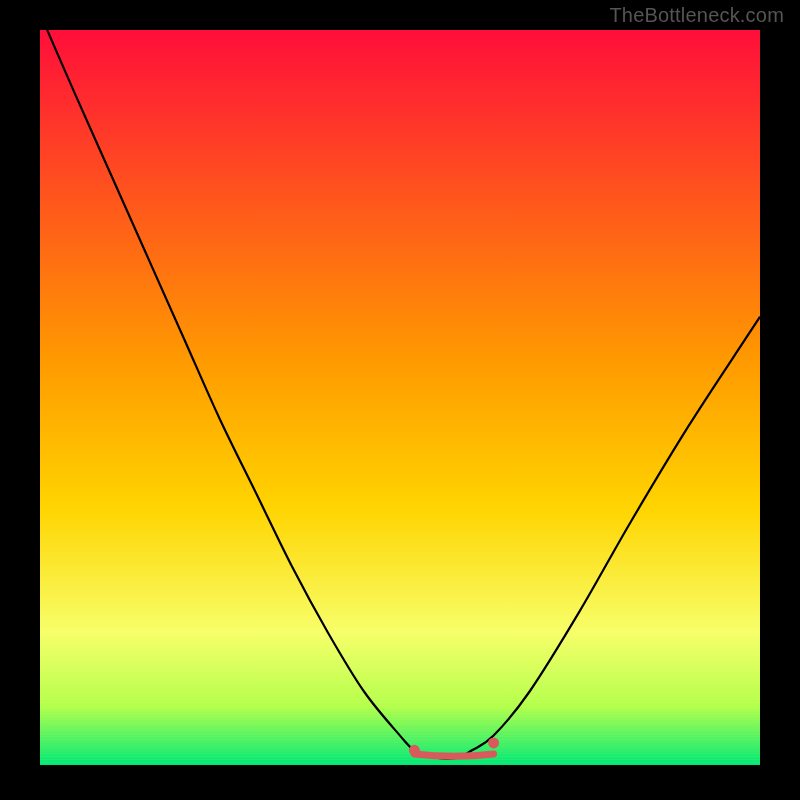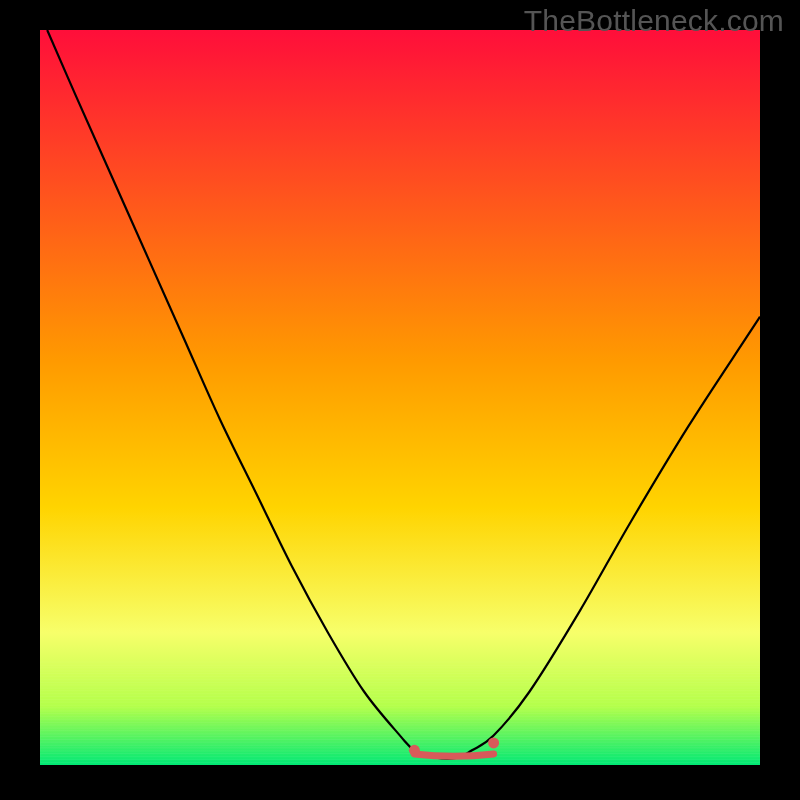--- a/index.html
+++ b/index.html
@@ -15,21 +15,21 @@
     position: relative;
     width: 800px;
     height: 800px;
     background: #000;
   }
   .watermark {
     position: absolute;
     top: 4px;
     right: 16px;
     color: #555;
-    font-size: 30px;
+    font-size: 20px;
     font-weight: 500;
     letter-spacing: 0.2px;
     z-index: 50;
   }
   .plot-wrap {
     position: absolute;
     left: 40px;
     top: 30px;
     width: 720px;
     height: 735px;

